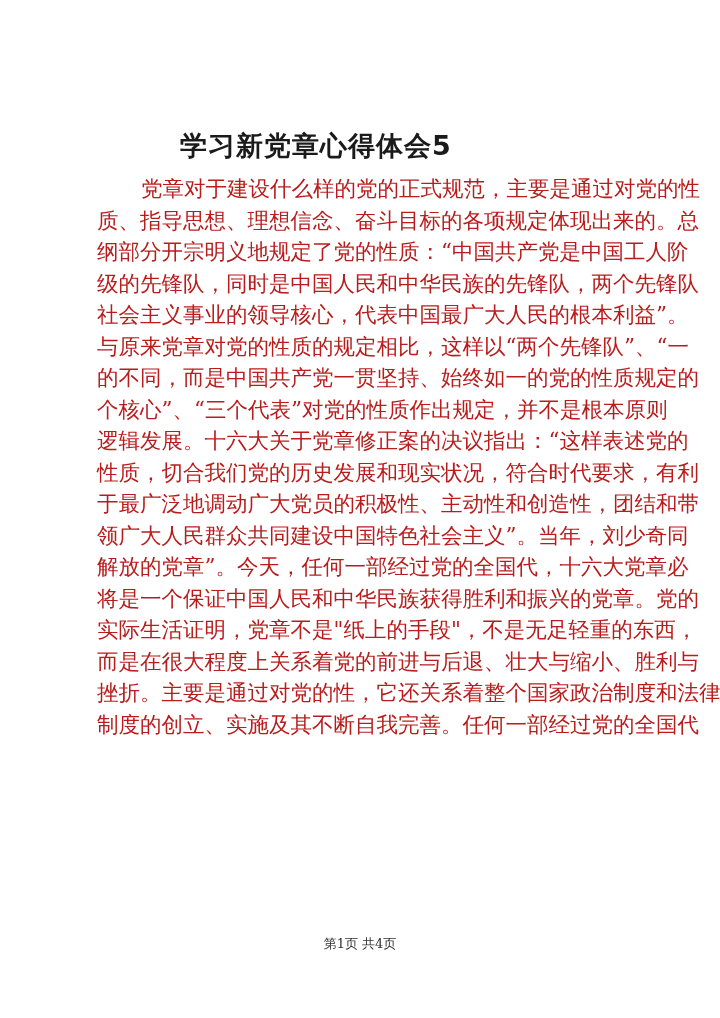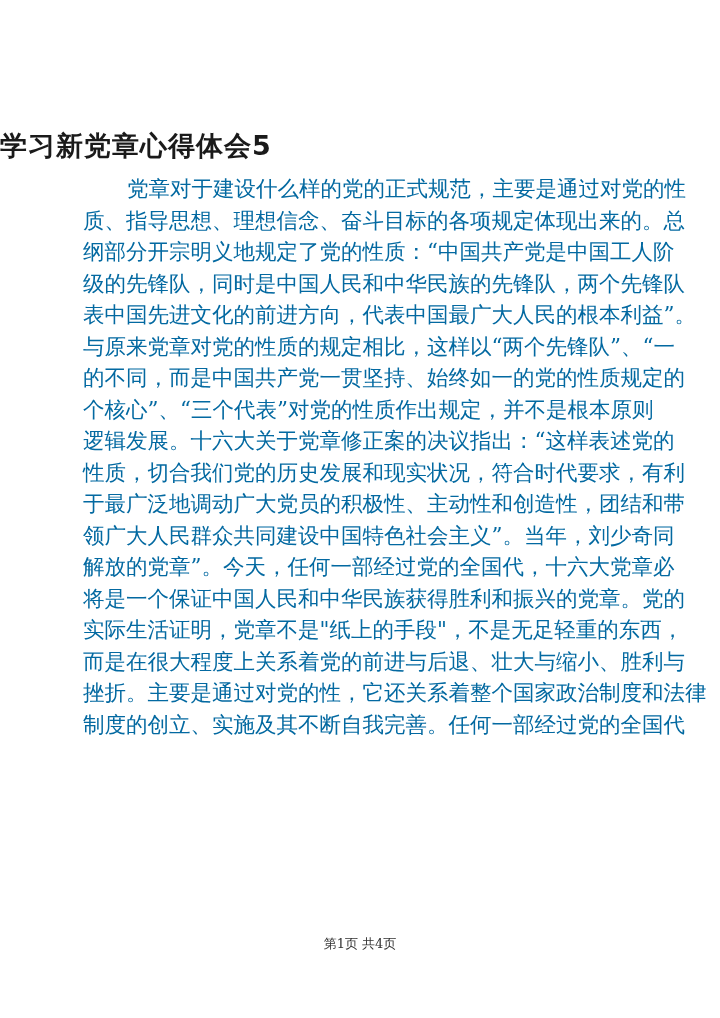--- a/index.html
+++ b/index.html
@@ -1,27 +1,28 @@
 <!DOCTYPE html>
 <html><head>
 <meta charset="utf-8">
 <style>
   html, body { margin: 0; padding: 0; background: #ffffff; }
   body { width: 720px; height: 1018px; position: relative; overflow: hidden; }
   .page { position: absolute; left: 0; top: 0; width: 720px; height: 1018px; background: #fff; }
   .title {
     position: absolute; left: 0; width: 632px; top: 128px;
+    text-align: center;
     font-family: "DejaVu Sans", "Liberation Sans", sans-serif;
     font-size: 27px; font-weight: bold; color: #1a1a1a;
     line-height: 36px; letter-spacing: 1px;
   }
   .body-text {
-    position: absolute; left: 83px; top: 173px; width: 534px;
+    position: absolute; left: 97px; top: 173px; width: 534px;
     font-family: "DejaVu Serif", "Liberation Serif", serif;
-    font-size: 21.5px; color: #0369a1;
+    font-size: 21.5px; color: #b91c1c;
     line-height: 31.5px;
   }
   .line { display: block; white-space: nowrap; text-align: justify; text-align-last: justify; height: 31.5px; overflow: visible; }
   .line.indent { padding-left: 44px; }
   .footer {
     position: absolute; left: 0; width: 720px; top: 935px;
     text-align: center;
     font-family: "DejaVu Serif", "Liberation Serif", serif;
     font-size: 13px; color: #333;
   }
@@ -30,21 +31,21 @@
 <body>
 
 <div class="page">
   <div class="title">学习新党章心得体会5</div>
 
   <div class="body-text">
     <span class="line indent">党章对于建设什么样的党的正式规范，主要是通过对党的性</span>
     <span class="line">质、指导思想、理想信念、奋斗目标的各项规定体现出来的。总</span>
     <span class="line">纲部分开宗明义地规定了党的性质：“中国共产党是中国工人阶</span>
     <span class="line">级的先锋队，同时是中国人民和中华民族的先锋队，两个先锋队</span>
-    <span class="line">表中国先进文化的前进方向，代表中国最广大人民的根本利益”。</span>
+    <span class="line">社会主义事业的领导核心，代表中国最广大人民的根本利益”。</span>
     <span class="line">与原来党章对党的性质的规定相比，这样以“两个先锋队”、“一</span>
     <span class="line">的不同，而是中国共产党一贯坚持、始终如一的党的性质规定的</span>
     <span class="line">个核心”、“三个代表”对党的性质作出规定，并不是根本原则</span>
     <span class="line">逻辑发展。十六大关于党章修正案的决议指出：“这样表述党的</span>
     <span class="line">性质，切合我们党的历史发展和现实状况，符合时代要求，有利</span>
     <span class="line">于最广泛地调动广大党员的积极性、主动性和创造性，团结和带</span>
     <span class="line">领广大人民群众共同建设中国特色社会主义”。当年，刘少奇同</span>
     <span class="line">解放的党章”。今天，任何一部经过党的全国代，十六大党章必</span>
     <span class="line">将是一个保证中国人民和中华民族获得胜利和振兴的党章。党的</span>
     <span class="line">实际生活证明，党章不是"纸上的手段"，不是无足轻重的东西，</span>

